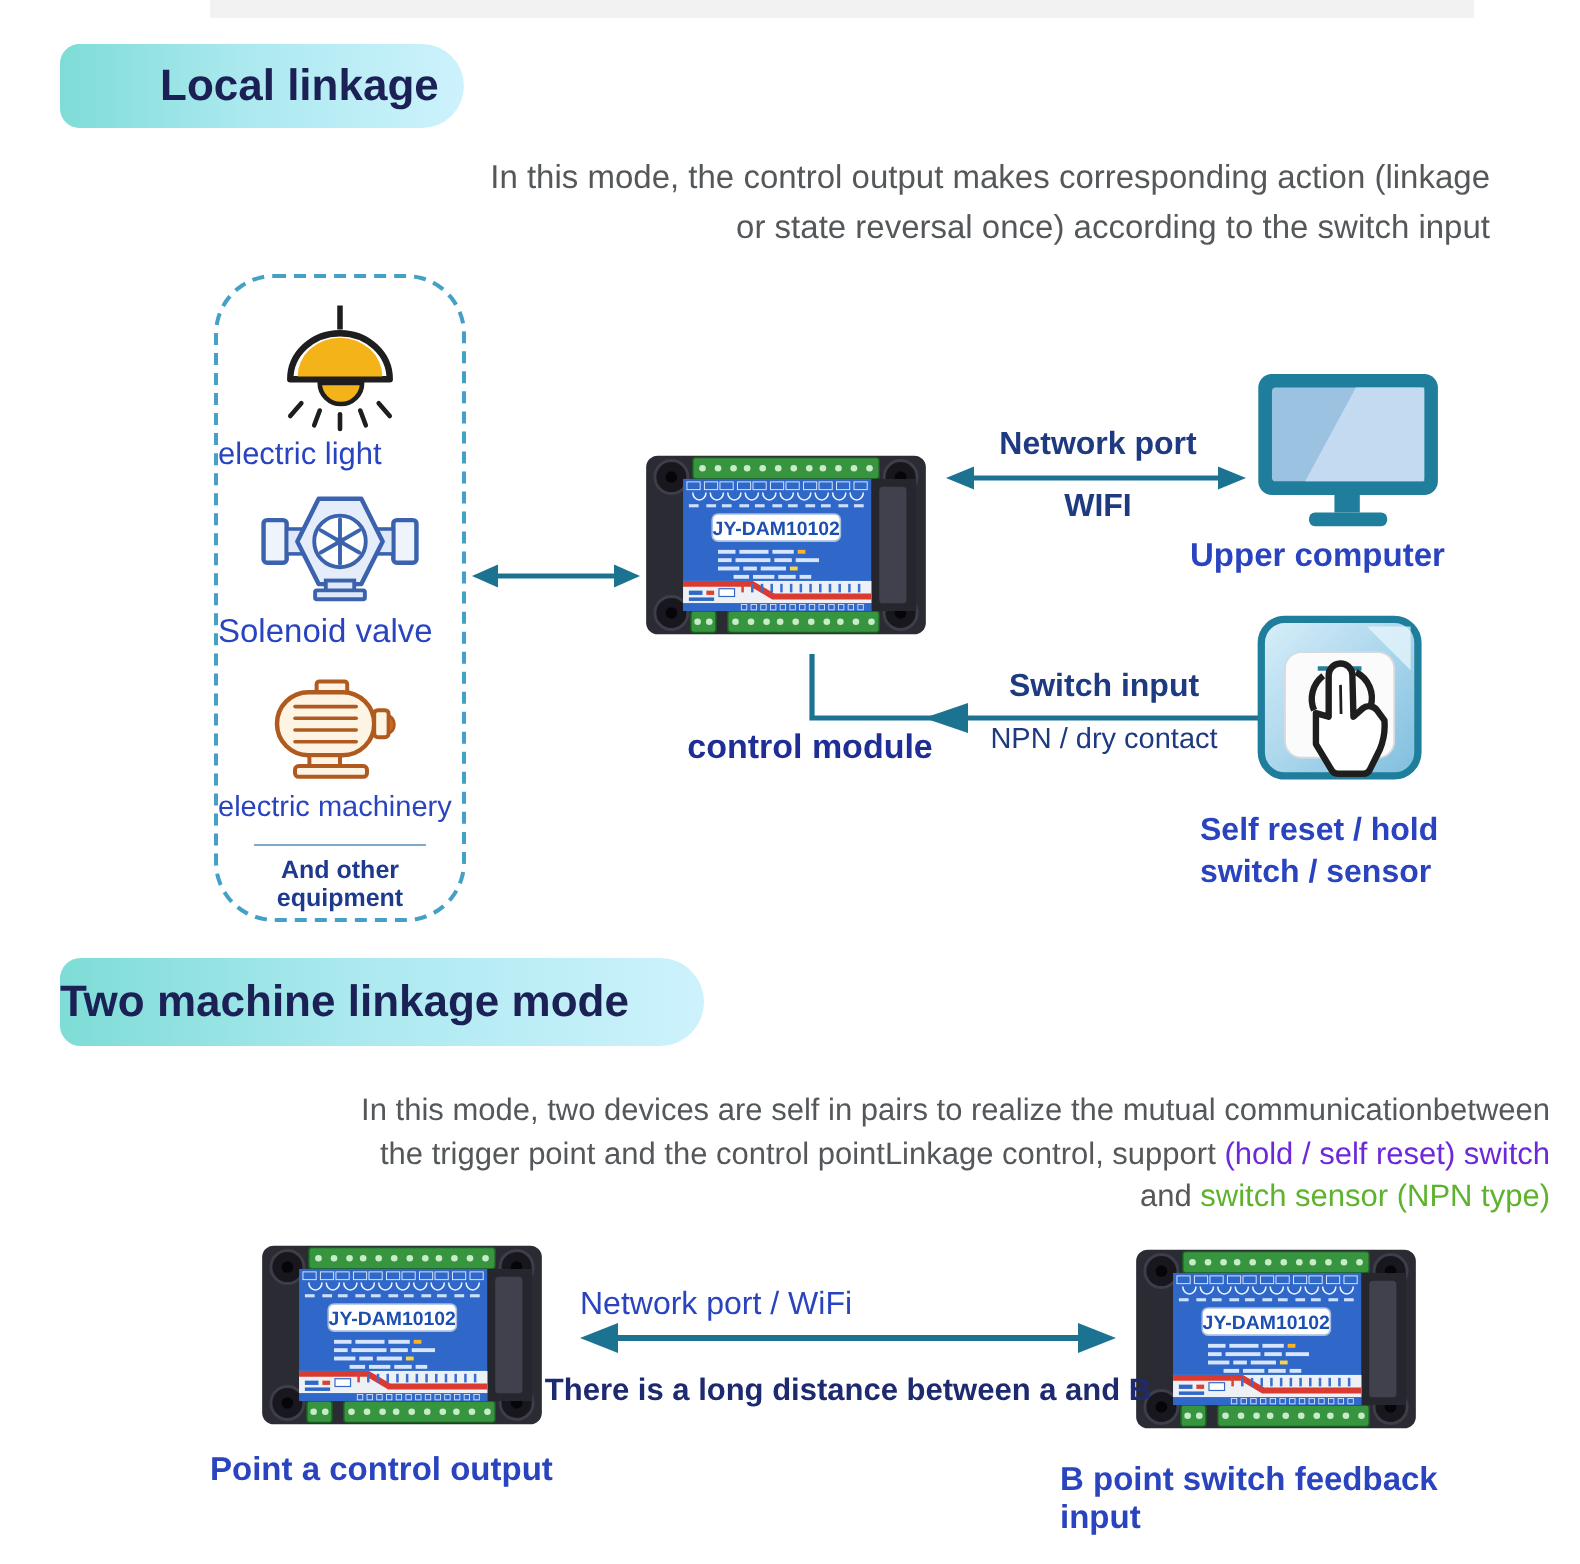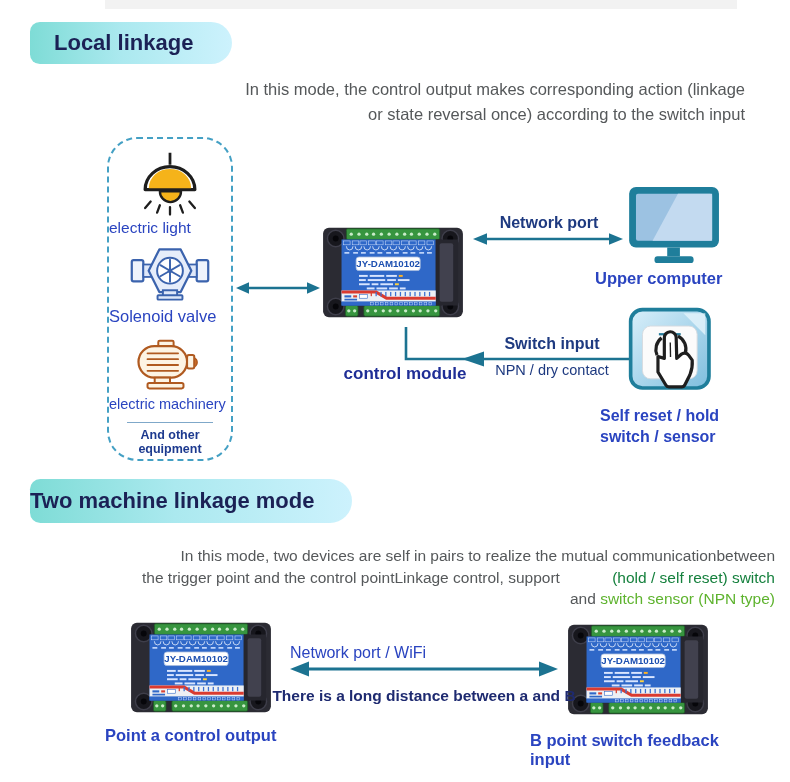--- a/index.html
+++ b/index.html
@@ -11,21 +11,21 @@
     color:#1b2155; font-weight:bold;
     border-radius:14px 30px 30px 14px;
     display:flex; align-items:center;
   }
   .gray-par { color:#55585a; text-align:right; }
   .blue-label { color:#2a44c0; text-align:left; }
   .navy-label { color:#1e3a80; text-align:center; }
   .dashed-box {
     border:2px dashed #44a0c4; border-radius:30px;
   }
-  .hl-olive { color:#15803d;margin-left:48px; }
+  .hl-olive { color:#6d28d9; }
   .hl-green { color:#5eb32e; }
   .divider { border-top:1.5px solid #7fa8c9; }
 </style>
 </head>
 <body>
 
 <svg width="0" height="0" style="position:absolute">
   <defs>
     <linearGradient id="swgrad" x1="0" y1="0" x2="1" y2="1">
       <stop offset="0" stop-color="#d8effa"></stop>
@@ -245,21 +245,21 @@
       <path d="M41,35 a6.5,6.5 0 0 1 13,-0.5 l0.6,23 5,-4.5 a5.5,5.5 0 0 1 8,1 l4,5.5 a34,34 0 0 1 -2.5,16 l-5.5,11 a4,4 0 0 1 -3.6,2.3 l-14,0 a4,4 0 0 1 -3.4,-2 l-8.6,-14.3 l0,-17 l7,2 z" fill="#ffffff" stroke="#1e1e1e" stroke-width="3.5" stroke-linejoin="round"></path>
       <line x1="47.5" y1="40" x2="47.8" y2="56" stroke="#1e1e1e" stroke-width="1.5"></line>
     </symbol>
   </defs>
 </svg>
 
 <div id="canvas">
 
   <div class="abs" style="left:105px;top:0;width:632px;height:9px;background:#f2f2f2"></div>
 
-  <div class="abs pill" style="left:30px;top:22px;width:202px;height:42px;padding-left:24px;font-size:22px">
+  <div class="abs pill" style="left:30px;top:22px;width:202px;height:42px;padding-left:50px;font-size:22px">
     <span>Local linkage</span>
   </div>
 
   <div class="abs gray-par" style="left:55px;top:77px;width:690px;font-size:16.5px;line-height:25px">
     <div>In this mode, the control output makes corresponding action (linkage</div>
     <div>or state reversal once) according to the switch input</div>
   </div>
 
   <div class="abs dashed-box" style="left:107px;top:137px;width:126px;height:324px">
     <svg class="abs" style="left:24px;top:11px" width="74" height="70" viewBox="0 0 80 76">
@@ -288,20 +288,21 @@
       <use href="#sym-module"></use>
     </svg>
   <div class="abs" style="left:305px;top:364px;width:200px;font-size:17px;font-weight:bold;color:#1f2e96;text-align:center">control module</div>
 
   <div class="abs navy-label" style="left:475px;top:214px;width:148px;font-size:16px;font-weight:600">Network port</div>
   <svg class="abs" style="left:473px;top:231px" width="150" height="16" viewBox="0 0 150 16">
     <line x1="12" y1="8" x2="138" y2="8" stroke="#1c7391" stroke-width="2.6"></line>
     <polygon points="0,8 14,2.2 14,13.8" fill="#1c7391"></polygon>
     <polygon points="150,8 136,2.2 136,13.8" fill="#1c7391"></polygon>
   </svg>
+  <div class="abs navy-label" style="left:475px;top:245px;width:148px;font-size:16px;font-weight:600">WIFI</div>
 
   <svg class="abs" style="left:627px;top:185px" width="98" height="82" viewBox="0 0 100 84">
       <use href="#sym-monitor"></use>
     </svg>
   <div class="abs blue-label" style="left:595px;top:269px;width:160px;font-size:16.5px;font-weight:600">Upper computer</div>
 
   <svg class="abs" style="left:398px;top:326px" width="245" height="44" viewBox="0 0 245 44">
     <path d="M8,1 V33 H243" fill="none" stroke="#1c7391" stroke-width="2.6"></path>
     <polygon points="64,33 86,25.5 86,40.5" fill="#1c7391"></polygon>
   </svg>

